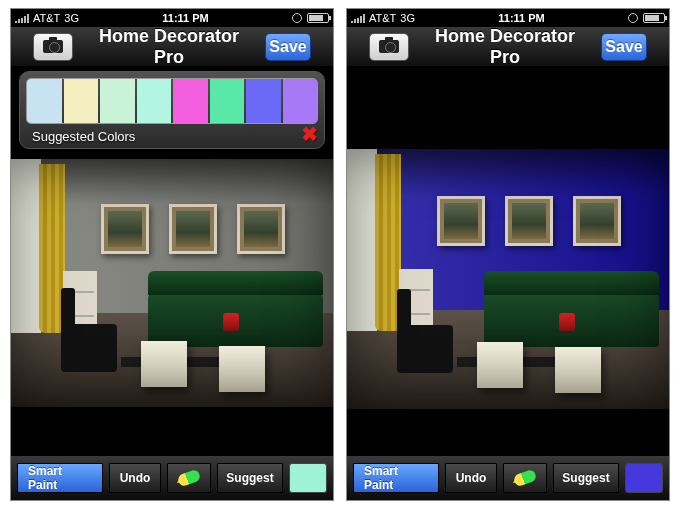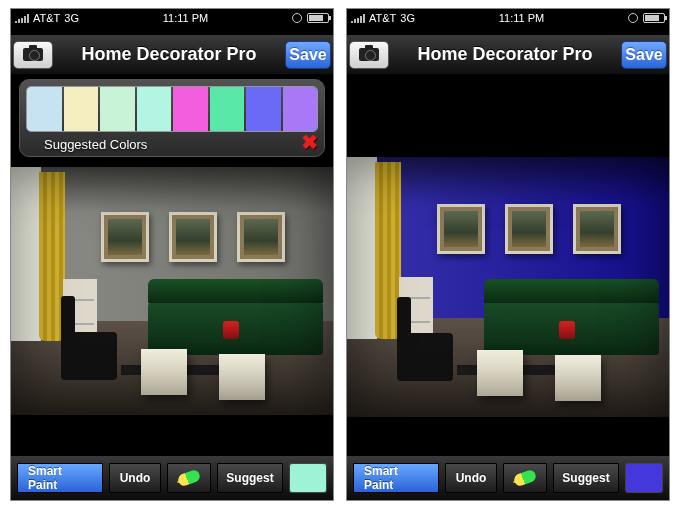--- a/index.html
+++ b/index.html
@@ -25,21 +25,21 @@
   }
   .status-bar {
     height: 18px;
     display: flex;
     align-items: center;
     font-size: 11px;
     padding: 0 4px;
     background: #000;
   }
   .status-left { display: flex; align-items: center; gap: 4px; }
-  .status-center { flex: 1; text-align: center; font-weight: 400;}
+  .status-center { flex: 1; text-align: center; font-weight: 700;}
   .status-right { display: flex; align-items: center; gap: 5px; }
   .signal { display: flex; align-items: flex-end; gap: 1px; height: 9px;}
   .signal span { width: 2px; background: #bbb; }
   .signal span:nth-child(1){height:2px}
   .signal span:nth-child(2){height:4px}
   .signal span:nth-child(3){height:5px}
   .signal span:nth-child(4){height:7px}
   .signal span:nth-child(5){height:9px}
   .alarm {
     width: 10px; height: 10px; border-radius: 50%; border: 1.5px solid #ccc;
@@ -50,23 +50,22 @@
   }
   .battery::after { content:''; position:absolute; right:-3px; top:2px; width:2px; height:4px; background:#ccc;}
   .battery-fill { position:absolute; left:1px; top:1px; bottom:1px; width:70%; background:#ccc;}
 
   .nav-bar {
     height: 40px;
     background: linear-gradient(#3a3a3a, #0f0f0f);
     border-bottom: 1px solid #000;
     display: flex;
     align-items: center;
-    padding: 0 2px;
+    padding: 0 22px;
     gap: 18px;
-    margin-top: 8px;
   }
   .camera-btn {
     width: 40px; height: 28px;
     background: linear-gradient(#f8f8f8,#cfcfcf);
     border: 1px solid #555;
     border-radius: 5px;
     display: flex; align-items: center; justify-content: center;
     position: relative;
   }
   .camera-icon {
@@ -103,21 +102,21 @@
     position: absolute; top: 4px; left: 8px; right: 8px;
     background: linear-gradient(#525252,#2a2a2a);
     border-radius: 10px;
     padding: 6px 6px 24px 6px;
     border: 1px solid #555;
     z-index: 5;
   }
   .swatch-row { display: flex; gap: 2px; height: 46px; border-radius:5px; overflow:hidden; border:1px solid #999;}
   .swatch { flex: 1; }
   .palette-label {
-    position: absolute; left: 24px; bottom: 4px; font-size: 13px; color: #fff;
+    position: absolute; left: 12px; bottom: 4px; font-size: 13px; color: #fff;
     text-shadow: 0 1px 2px #000;
   }
   .close-x {
     position: absolute; right: 6px; bottom: 2px;
     color: #e62020; font-size: 20px; font-weight: 900;
     text-shadow: 1px 1px 0 #400;
   }
 
   .room {
     position: absolute; left:0; right:0; top: 92px; height: 248px;

